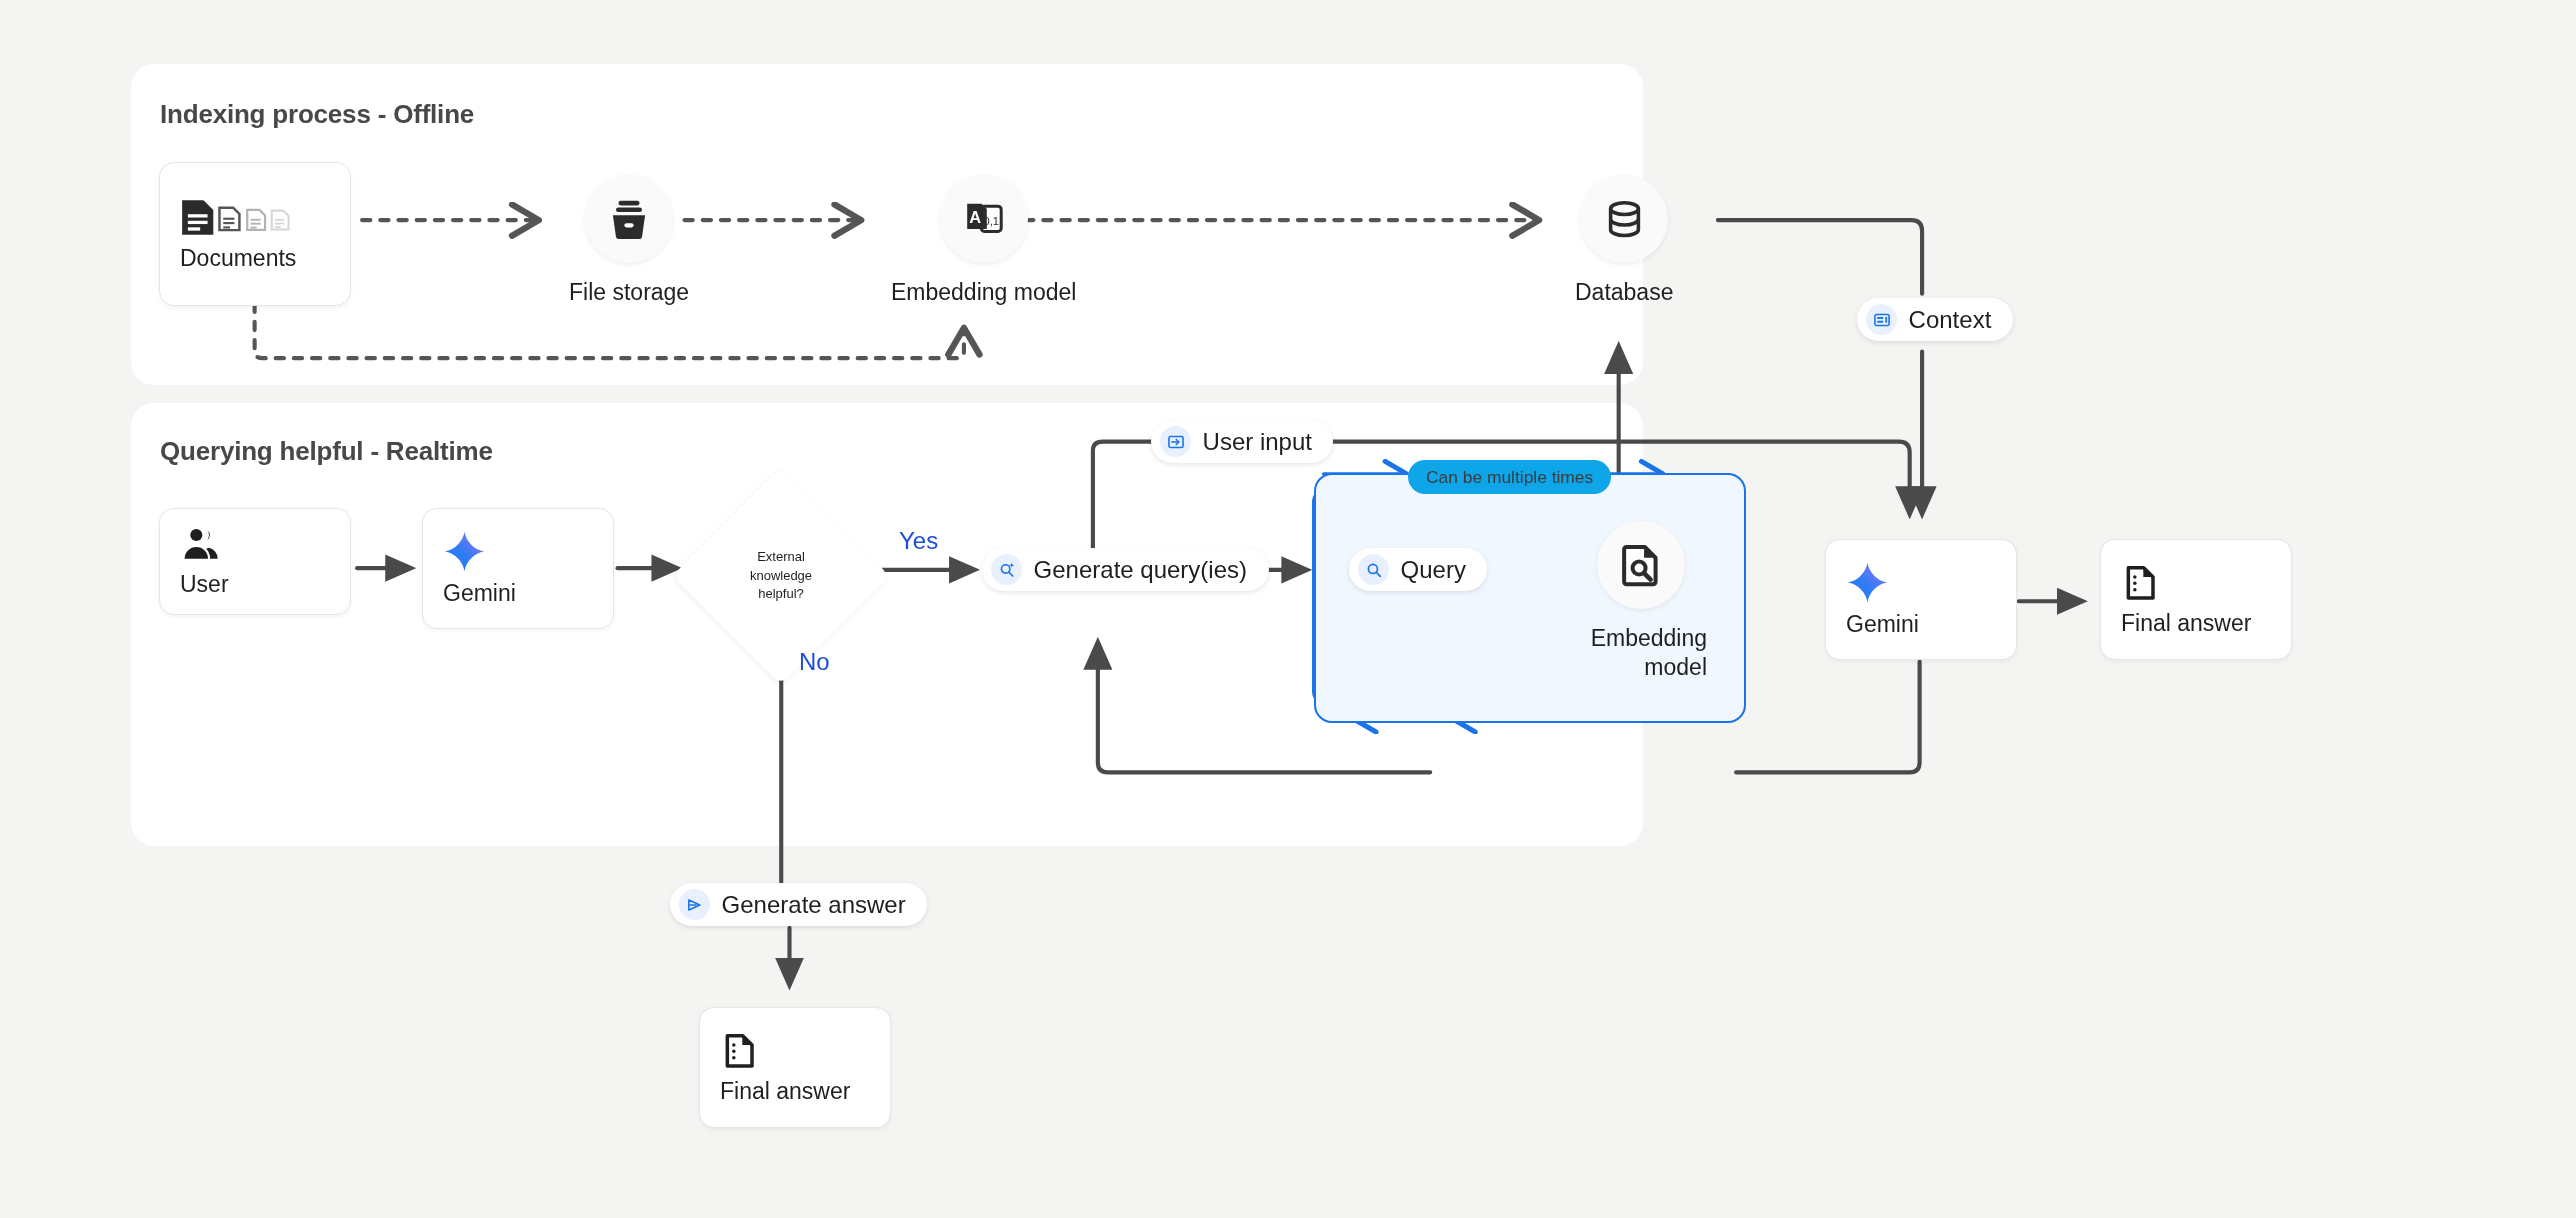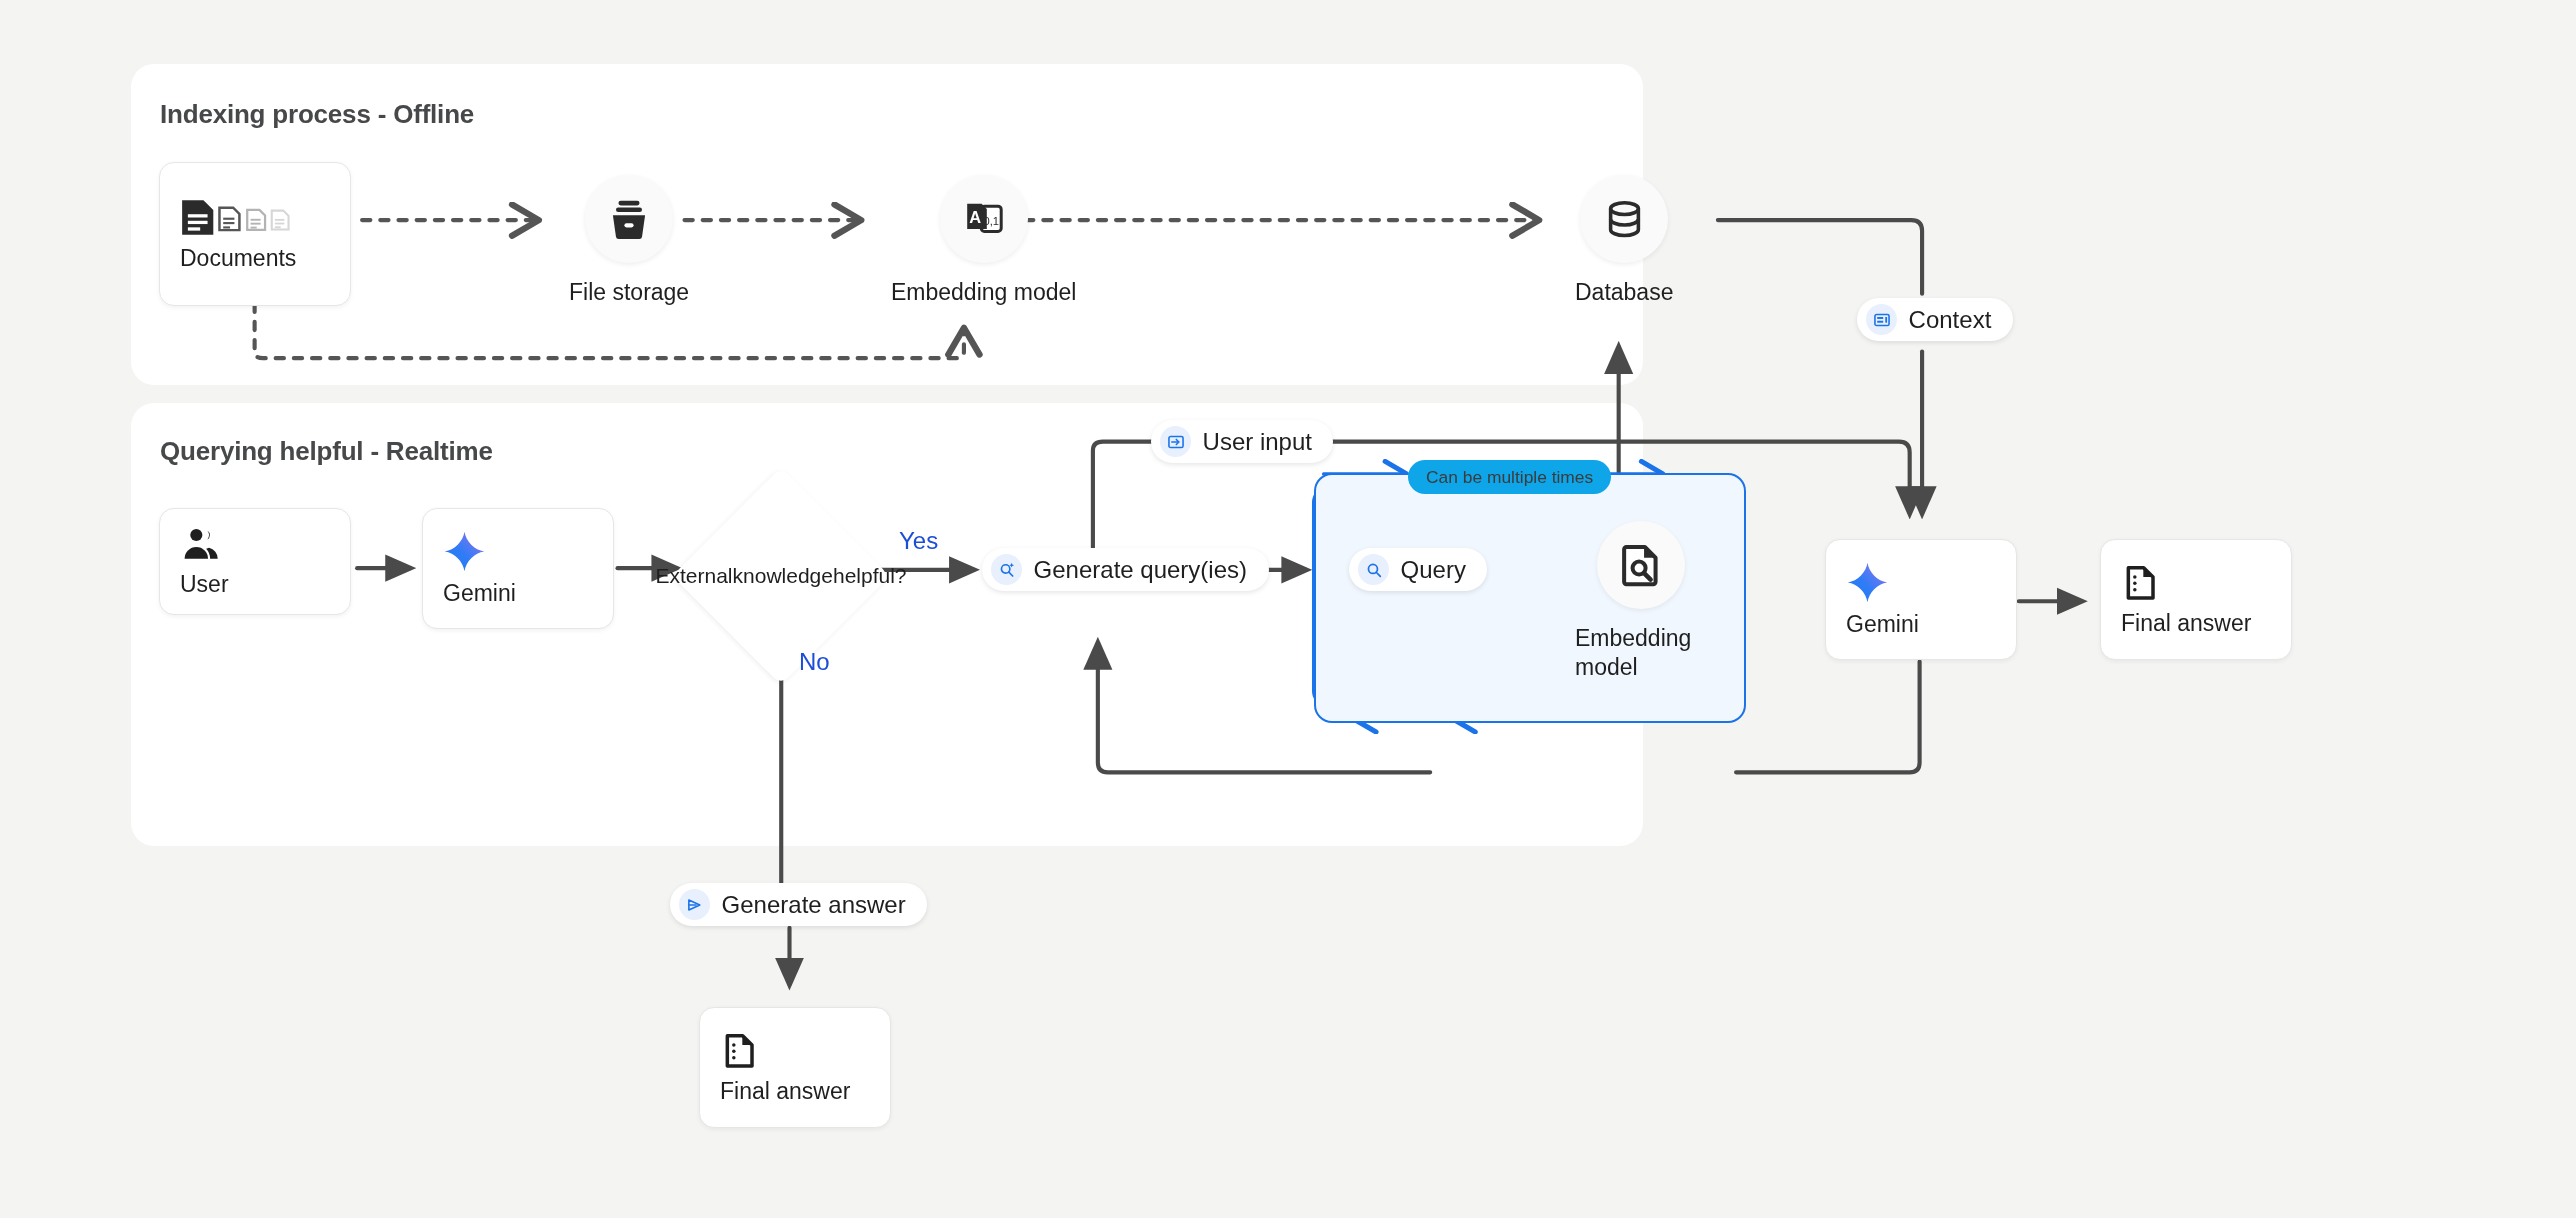--- a/index.html
+++ b/index.html
@@ -42,21 +42,21 @@
   }
 
   
   .circle-node{position:absolute;display:flex;flex-direction:column;align-items:center;}
   .circle{
     width:88px;height:88px;border-radius:50%;
     background:#fafafa;box-shadow:0 1.7px 5px rgba(0,0,0,.07);
     display:flex;align-items:center;justify-content:center;
   }
   .circle-node .clabel{
-    margin-top:15px;font-size:23px;color:#1f1f1f;text-align:left;
+    margin-top:15px;font-size:23px;color:#1f1f1f;text-align:right;
     line-height:1.28;white-space:nowrap;
   }
   .circle-node .clabel.two{white-space:normal;width:132px;}
 
   
   .pill{
     position:absolute;background:#fff;border-radius:826px;
     box-shadow:0 1.7px 5px rgba(0,0,0,.10);
     display:flex;align-items:center;gap:11.6px;
     padding:7.4px 21.5px 7.4px 9px;height:43px;box-sizing:border-box;
@@ -77,23 +77,23 @@
   
   #diamond{
     position:absolute;left:704px;top:499px;width:154px;height:154px;
   }
   #diamond .dshape{
     position:absolute;inset:0;background:#fff;
     box-shadow:0 1.7px 5px rgba(0,0,0,.07);
     transform:rotate(45deg);border-radius:10px;
   }
   #diamond .dtext{
-    position:absolute;inset:0;display:flex;flex-direction:row;
+    position:absolute;inset:0;display:flex;flex-direction:column;
     align-items:center;justify-content:center;
-    font-size:21px;color:#1f1f1f;line-height:1.45;text-align:center;
+    font-size:13px;color:#1f1f1f;line-height:1.45;text-align:center;
   }
 
   
   #loopbox{
     position:absolute;left:1314px;top:473px;width:428px;height:246px;
     background:#f1f7fe;border:2.1px solid #1a73e8;border-radius:18px;
   }
 
   .edge-label{
     position:absolute;font-size:24px;color:#1d4ed8;white-space:nowrap;

